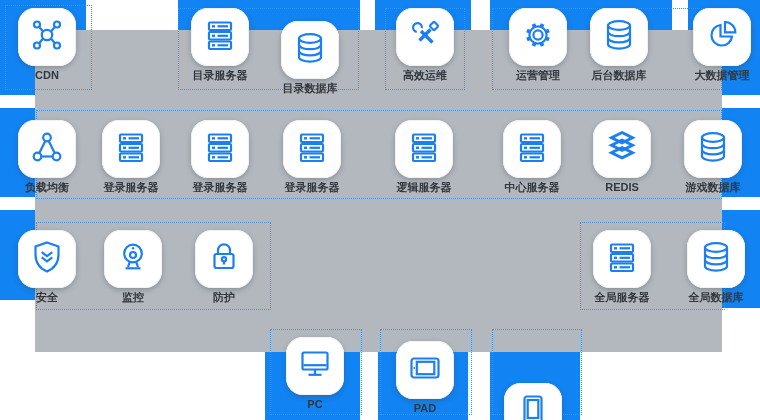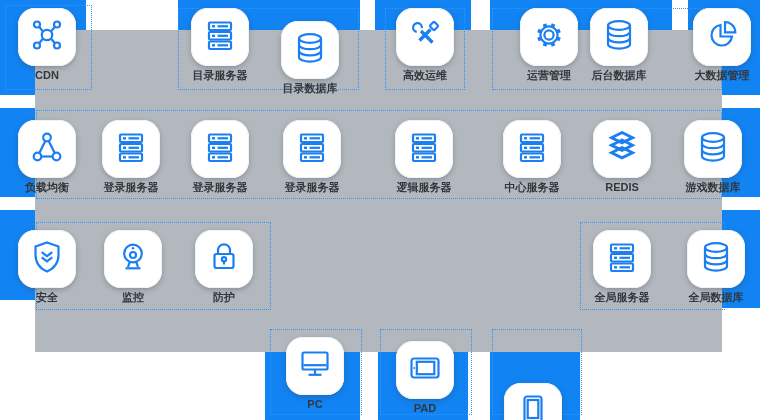--- a/index.html
+++ b/index.html
@@ -100,21 +100,21 @@
         <div class="card">
           <span><svg xmlns="http://www.w3.org/2000/svg" width="36" height="36" viewBox="0 0 36 36">
               <circle cx="10.5" cy="10.5" r="4.4" stroke-dasharray="20 7.6" transform="rotate(100 10.5 10.5)"></circle>
               <line x1="14" y1="14" x2="25.5" y2="25.5" stroke-width="3.4"></line>
               <rect x="23.8" y="5.8" width="6.4" height="6.4" rx="1.4" transform="rotate(45 27 9)"></rect>
               <line x1="23.5" y1="12.5" x2="12.5" y2="23.5" stroke-width="3.4"></line>
             </svg></span>
         </div>
         <div class="nlabel">高效运维</div>
       </div>
-      <div class="node" style="left: 520px; top: 8px; padding-left: 44px;">
+      <div class="node" style="left: 509px; top: 8px; padding-left: 44px;">
         <div class="card">
           <span><svg xmlns="http://www.w3.org/2000/svg" width="36" height="36" viewBox="0 0 36 36">
               <circle cx="18" cy="18" r="8.6"></circle>
               <circle cx="18" cy="18" r="4.6"></circle>
               <line x1="25.945363979597065" y1="21.291077518339772" x2="29.08655439013544" y2="22.592201188381075" stroke-width="3.8"></line>
               <line x1="21.291077518339772" y1="25.945363979597065" x2="22.59220118838108" y2="29.08655439013544" stroke-width="3.8"></line>
               <line x1="14.708922481660228" y1="25.945363979597065" x2="13.407798811618923" y2="29.08655439013544" stroke-width="3.8"></line>
               <line x1="10.054636020402935" y1="21.291077518339772" x2="6.91344560986456" y2="22.59220118838108" stroke-width="3.8"></line>
               <line x1="10.054636020402931" y1="14.708922481660233" x2="6.9134456098645565" y2="13.407798811618928" stroke-width="3.8"></line>
               <line x1="14.708922481660231" y1="10.054636020402933" x2="13.407798811618926" y2="6.913445609864558" stroke-width="3.8"></line>

